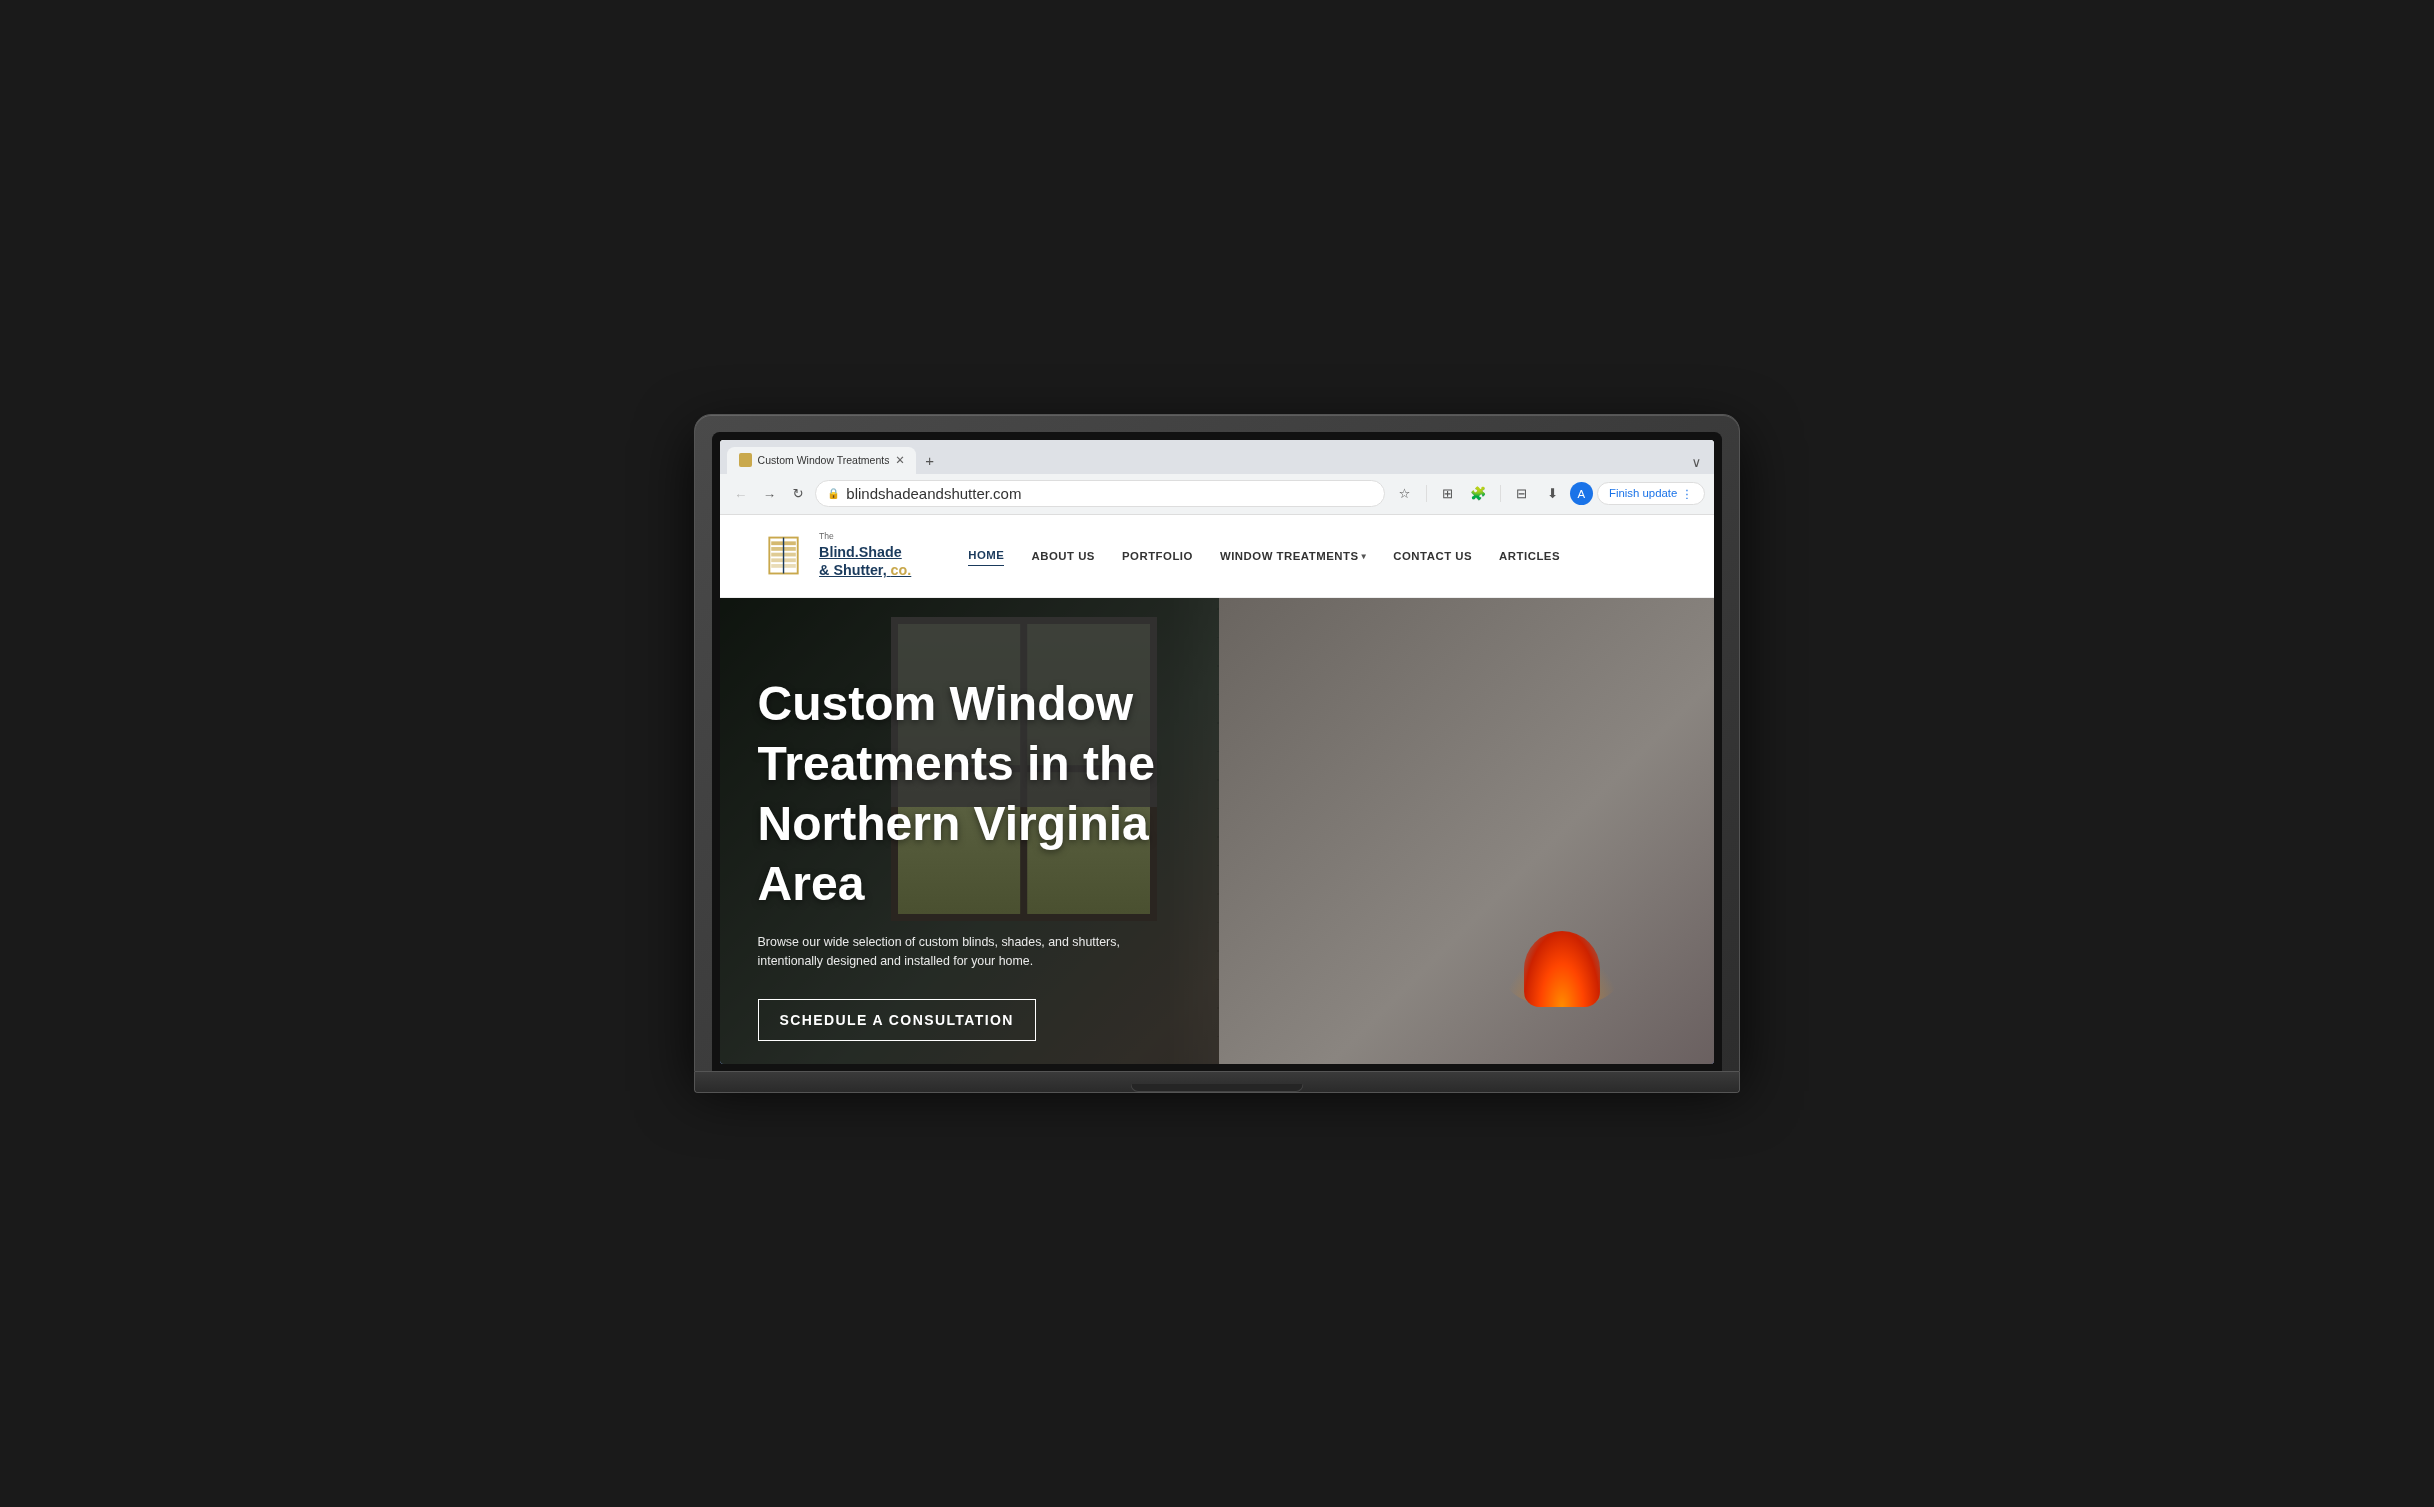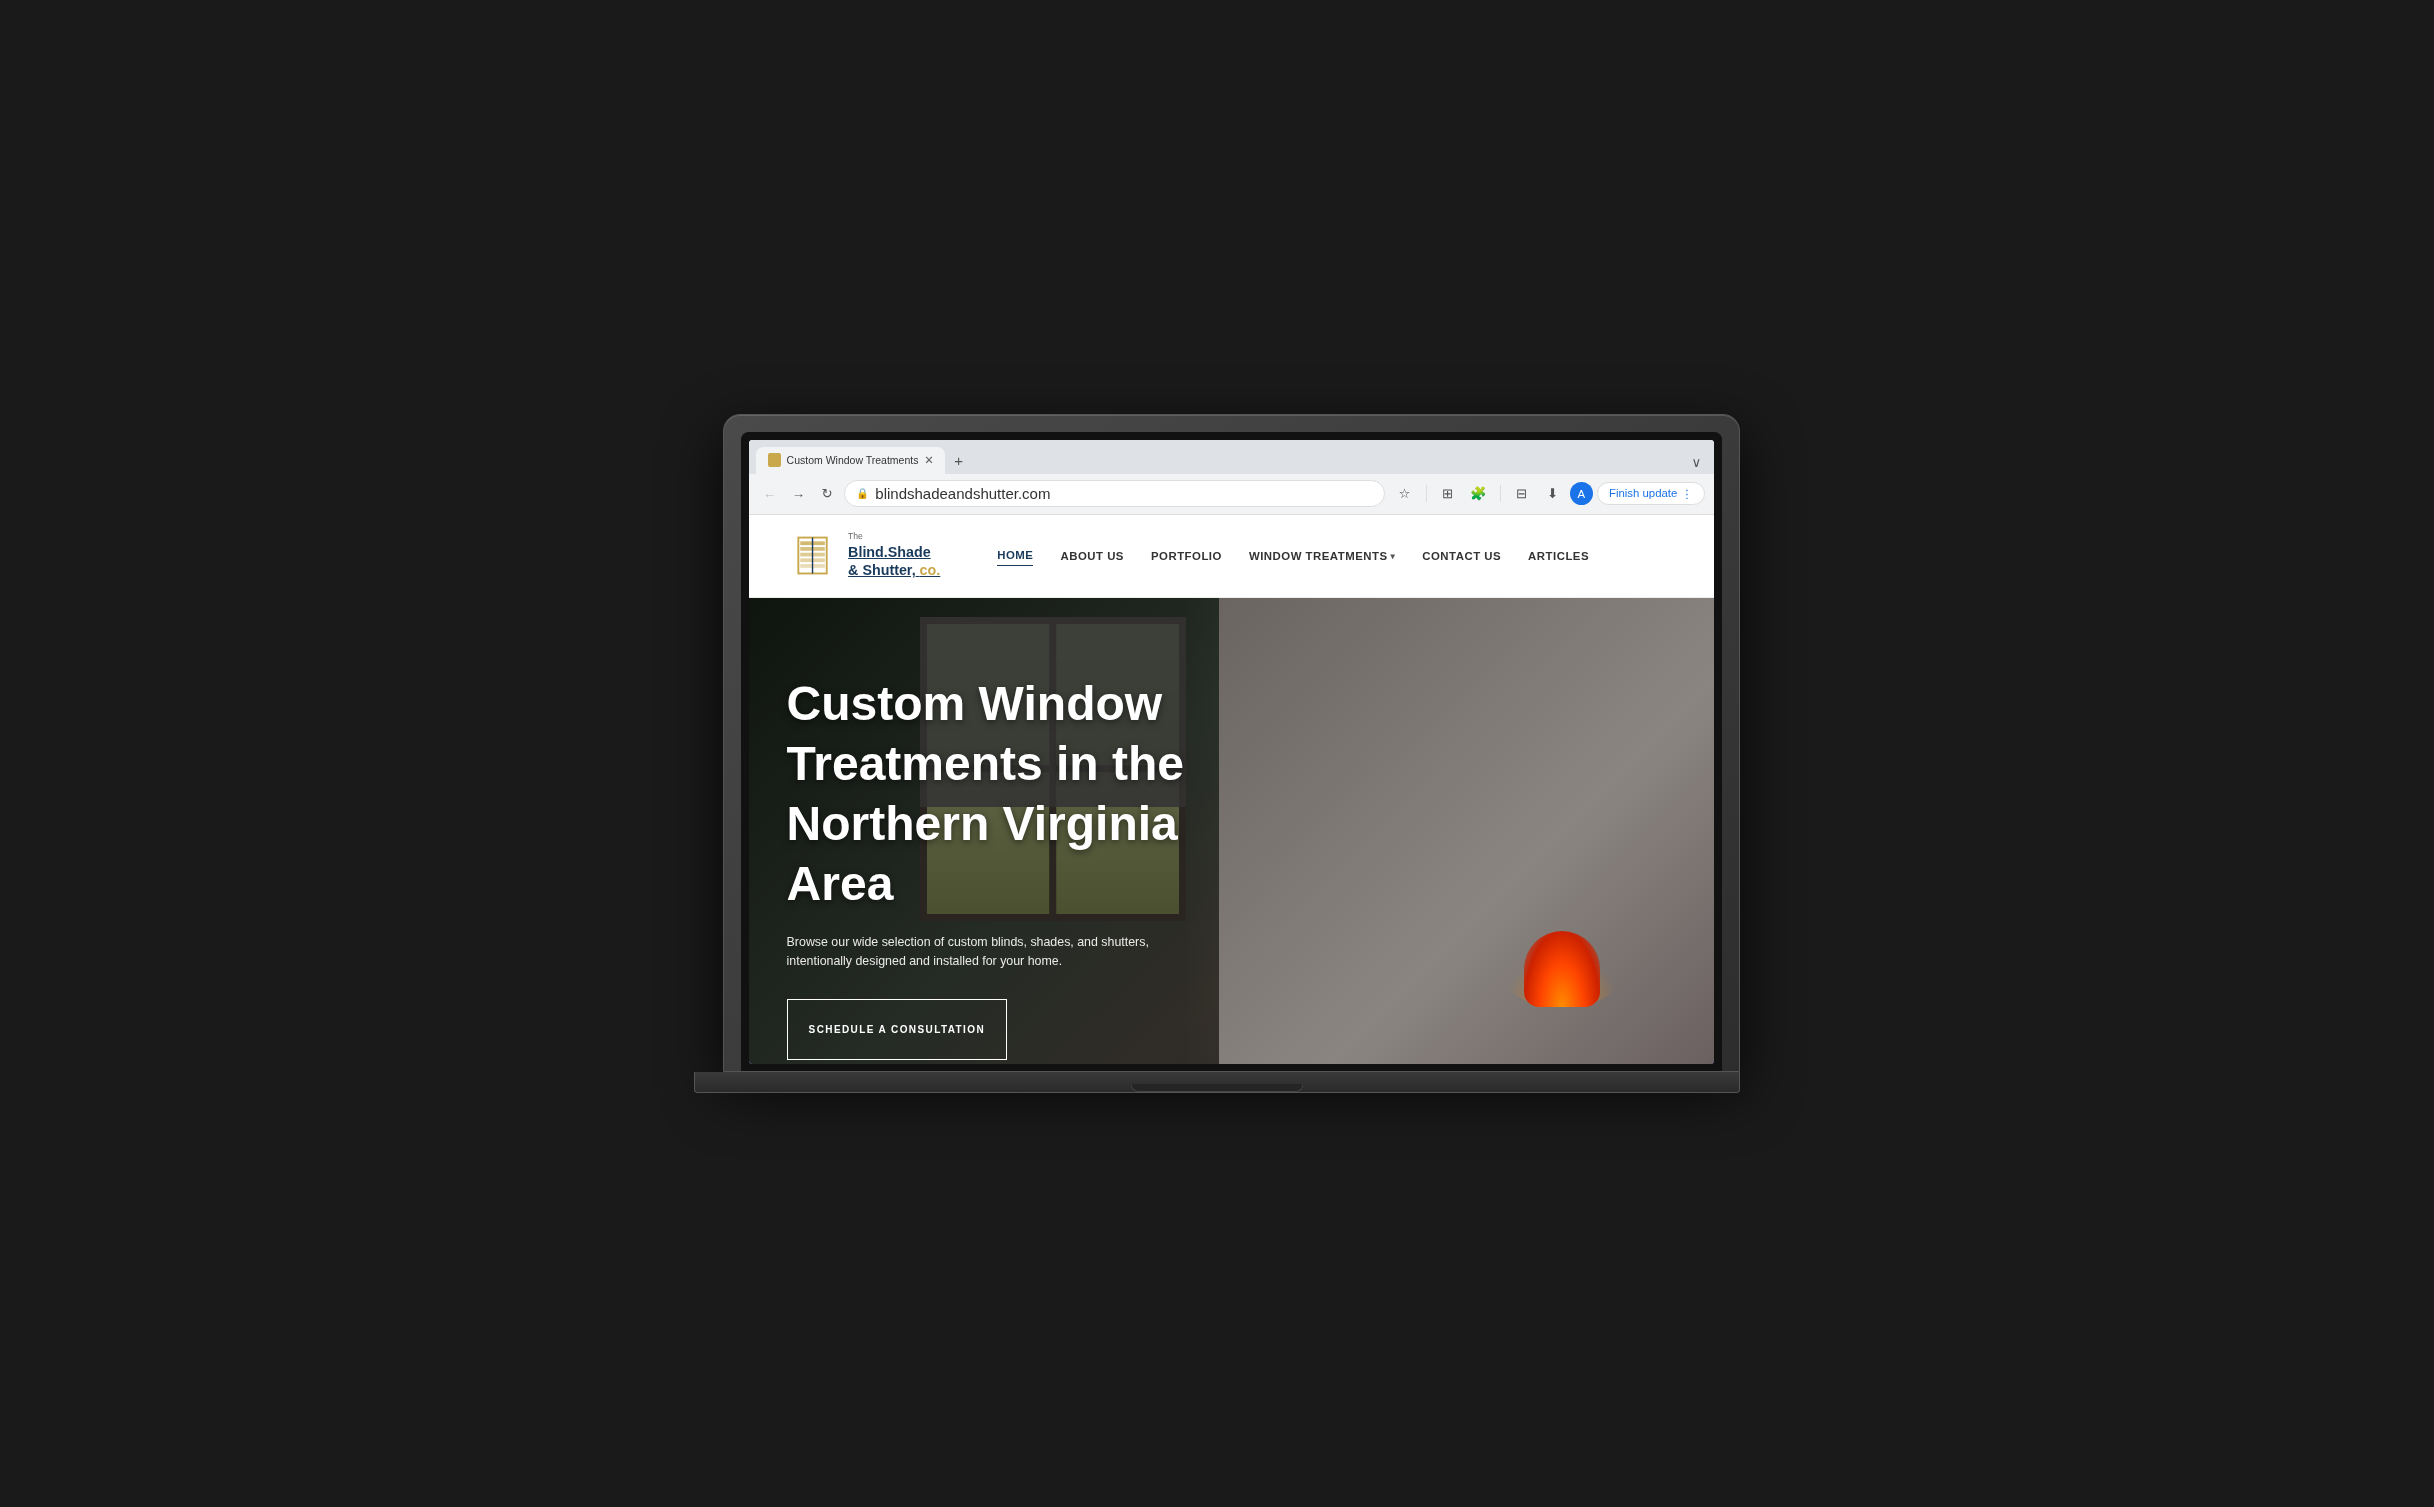--- a/index.html
+++ b/index.html
@@ -17,21 +17,20 @@
       width: 1046px;
       position: relative;
     }
 
     .laptop-body {
       background: linear-gradient(145deg, #4a4a4a, #2d2d2d);
       border-radius: 17px 17px 0 0;
       padding: 17px 17px 0 17px;
       box-shadow: 0 19px 57px rgba(0,0,0,0.8), inset 0 1px 0 rgba(255,255,255,0.15);
       border: 1.4px solid #555;
-      margin-left: 29px;
     }
 
     .laptop-screen-bezel {
       background: #111;
       border-radius: 7.6px 7.6px 0 0;
       padding: 7.6px;
       position: relative;
     }
 
     .laptop-screen {
@@ -406,22 +405,22 @@
       color: rgba(255,255,255,0.9);
       line-height: 1.6;
       margin-bottom: 27px;
       max-width: 399px;
     }
 
     .hero-cta {
       display: inline-block;
       border: 1.9px solid #fff;
       color: #fff;
-      padding: 24px 21px;
-      font-size: 10px;
+      padding: 12px 21px;
+      font-size: 14px;
       font-weight: 700;
       letter-spacing: 1.4px;
       cursor: pointer;
       background: transparent;
       text-transform: uppercase;
     }
 
     
     .hero-fireplace {
       position: absolute;

